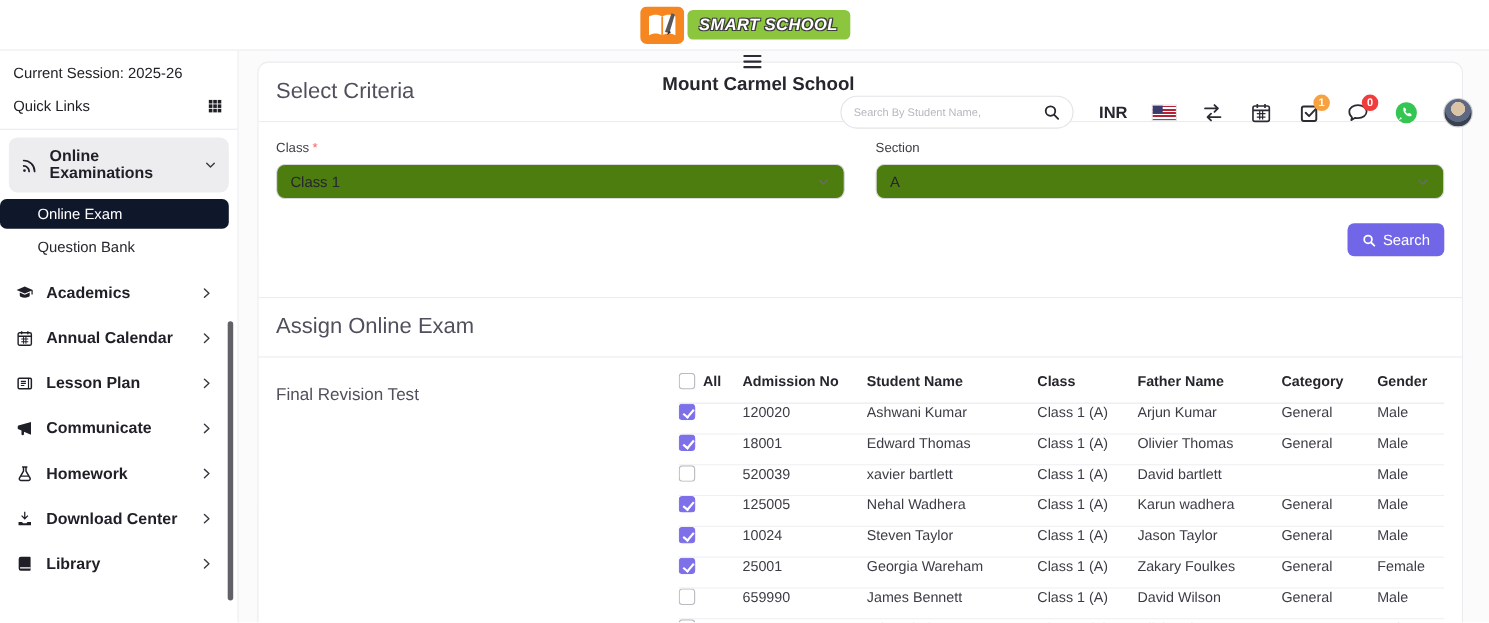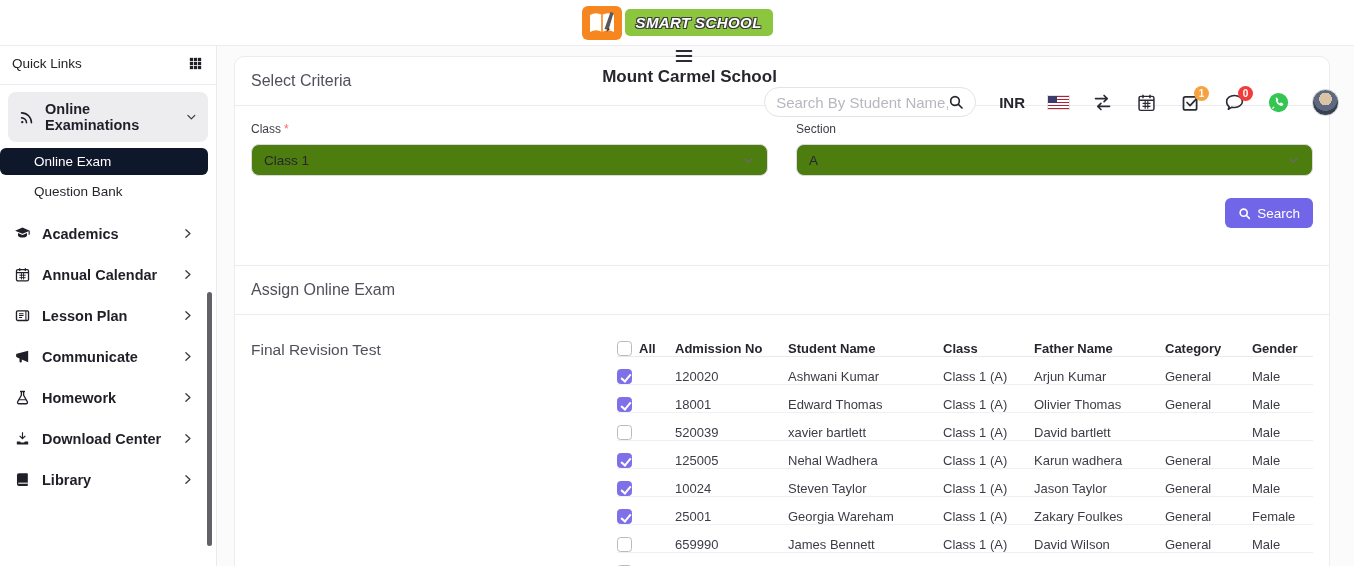--- a/index.html
+++ b/index.html
@@ -13,21 +13,21 @@
   .logo-zone { width:217px; height:100%; display:flex; align-items:center; padding-left:13px; flex:0 0 auto; }
   .logo-book { width:40px; height:34px; flex:0 0 auto; }
   .logo-pill { margin-left:3px; background:#8CC63E; border-radius:5px; height:27px; display:flex; align-items:center;
     padding:0 11px; color:#fff; font-weight:800; font-size:15px; letter-spacing:.4px; font-style:italic;
     text-shadow:1px 1px 0 #3c3c3c,-1px 1px 0 #3c3c3c,1px -1px 0 #3c3c3c,-1px -1px 0 #3c3c3c; white-space:nowrap; }
   .burger { margin-left:14px; width:22px; height:22px; color:#2b2b33; cursor:pointer; flex:0 0 auto; }
   .school-title { margin-left:25px; font-size:17px; font-weight:700; color:#26262e; white-space:nowrap; }
   .hdr-right { margin-left:auto; display:flex; align-items:center; gap:23px; padding-right:15px; }
   .search-pill { width:212px; height:30px; border:1px solid #e3e3e8; border-radius:16px; display:flex;
     align-items:center; padding:0 11px; background:#fff; }
-  .search-pill input { border:none; outline:none; flex:1; font-size:15px; color:#4a4a55; background:transparent;
+  .search-pill input { border:none; outline:none; flex:1; font-size:10px; color:#4a4a55; background:transparent;
     font-family:inherit; min-width:0; }
   .search-pill input::placeholder { color:#b7b7bf; }
   .search-glyph { width:16px; height:16px; color:#26262e; flex:0 0 auto; cursor:pointer; }
   .currency { font-size:15px; font-weight:600; color:#26262e; cursor:pointer; }
   .flag { width:21px; height:13px; position:relative; cursor:pointer;
     background:repeating-linear-gradient(180deg,#B22234 0 1.5px,#fff 1.5px 3px); box-shadow:0 0 0 1px #e2e2e6; }
   .flag .canton { position:absolute; top:0; left:0; width:9px; height:7px; background:#3C3B6E; }
   .hicon { width:21px; height:21px; color:#2b2b33; position:relative; cursor:pointer; }
   .hicon svg { width:100%; height:100%; display:block; }
   .badge { position:absolute; top:-6px; right:-8px; min-width:15px; height:15px; border-radius:8px; color:#fff;
@@ -56,37 +56,37 @@
   .s-icon { width:17px; height:17px; color:#1f1f28; flex:0 0 auto; }
   .s-icon svg, .g-icon svg, .g-chev svg, .s-chev svg, .grid-glyph svg { width:100%; height:100%; display:block; }
   .s-label { font-size:14.5px; font-weight:700; color:#1f1f28; }
   .s-chev { width:13px; height:13px; color:#3a3a42; margin-left:auto; margin-right:8px; }
   .side-scroll { position:absolute; right:4px; top:246px; width:5px; height:254px; background:#616167; border-radius:3px; }
 
   
   .main { position:absolute; top:46px; left:217px; right:0; bottom:0; background:#fbfbfc;
     padding:10px 24px 0 17px; overflow:hidden; }
   .card { background:#fff; border:1px solid #ececf0; border-radius:10px; width:100%; min-height:600px; }
-  .card-h { padding:15px 16px; font-size:16px; font-weight:500; color:#50505c; border-bottom:1px solid #ececf0; }
+  .card-h { padding:15px 16px; font-size:20px; font-weight:500; color:#50505c; border-bottom:1px solid #ececf0; }
   .form-grid { display:grid; grid-template-columns:1fr 1fr; gap:28px; padding:16px 16px 0; }
   .f-label { font-size:12px; color:#3d3d47; margin-bottom:8px; }
   .req { color:#f46a6a; margin-left:3px; }
   .select { height:32px; border:1px solid #d9d9df; border-radius:8px; display:flex; align-items:center;
     padding:0 12px; font-size:13.5px; color:#26262e; background:#4d7c0f; cursor:pointer; }
   .select .sel-chev { margin-left:auto; width:13px; height:13px; color:#6b6b74; }
   .button-row { display:flex; justify-content:flex-end; padding:22px 16px 37px; }
   .btn-search { background:#7266E8; color:#fff; border:none; border-radius:6px; height:30px; padding:0 13px;
     font-size:13.5px; font-family:inherit; display:flex; align-items:center; gap:6px; cursor:pointer; }
   .btn-search .b-icon { width:13px; height:13px; color:#fff; }
   .sec-divider { border-top:1px solid #ececf0; }
 
   .table-wrap { display:flex; padding:14px 16px 0; }
   .exam-name { width:366px; flex:0 0 auto; font-size:15.5px; font-weight:500; color:#50505c; padding-top:12px; }
   .table { flex:1; min-width:0; }
-  .trow { display:flex; align-items:flex-end; height:28px; border-bottom:1px solid #eef0f2; font-size:13px; color:#3c3c46; }
+  .trow { display:flex; align-items:flex-start; height:28px; border-bottom:1px solid #eef0f2; font-size:13px; color:#3c3c46; }
   .trow.head { font-weight:700; color:#26262e; border-bottom:1px solid #e7e9ed; }
   .cell { padding-right:6px; white-space:nowrap; overflow:hidden; }
   .c-check { width:58px; display:flex; align-items:center; gap:7px; }
   .c-adm { width:113px; } .c-stu { width:155px; } .c-cls { width:91px; }
   .c-fat { width:131px; } .c-cat { width:87px; } .c-gen { flex:1; }
   .cbx { width:15px; height:15px; border-radius:3.5px; border:1.5px solid #b9b9c2; background:#fff;
     position:relative; cursor:pointer; flex:0 0 auto; }
   .cbx.checked { background:#7D70E8; border-color:#7D70E8; }
   .cbx.checked::after { content:""; position:absolute; left:4.5px; top:1.5px; width:4px; height:8px;
     border:solid #fff; border-width:0 2px 2px 0; transform:rotate(40deg); }
@@ -159,20 +159,21 @@
             <circle cx="12" cy="12" r="11" fill="#35C553"></circle>
           <path fill="#fff" d="M8.5 7.2c.45-.95 1.7-1.05 2.25-.2l.85 1.35c.3.47.25 1.08-.15 1.48l-.6.6c.55 1.15 1.5 2.1 2.65 2.65l.6-.6c.4-.4 1-.45 1.48-.15l1.35.85c.85.55.75 1.8-.2 2.25-.7.33-1.5.42-2.25.2-2.6-.75-4.68-2.83-5.43-5.43-.22-.75-.13-1.55.2-2.25z"></path>
           <path fill="#fff" d="M4.2 19.8l1.7-3.4 1.7 1.7z" opacity=".9"></path>
           </svg>
       </span>
       <span class="avatar"></span>
     </div>
   </div>
 
   <div class="sidebar">
+    <div class="session-row">Current Session: 2025-26</div>
     <div class="quicklinks-row">
       <span>Quick Links</span>
       <span class="grid-glyph">
         <svg viewBox="0 0 24 24" fill="currentColor">
           <rect x="4" y="4" width="4.6" height="4.6"></rect>
             <rect x="9.7" y="4" width="4.6" height="4.6"></rect>
             <rect x="15.4" y="4" width="4.6" height="4.6"></rect>
           <rect x="4" y="9.7" width="4.6" height="4.6"></rect>
             <rect x="9.7" y="9.7" width="4.6" height="4.6"></rect>
             <rect x="15.4" y="9.7" width="4.6" height="4.6"></rect>

